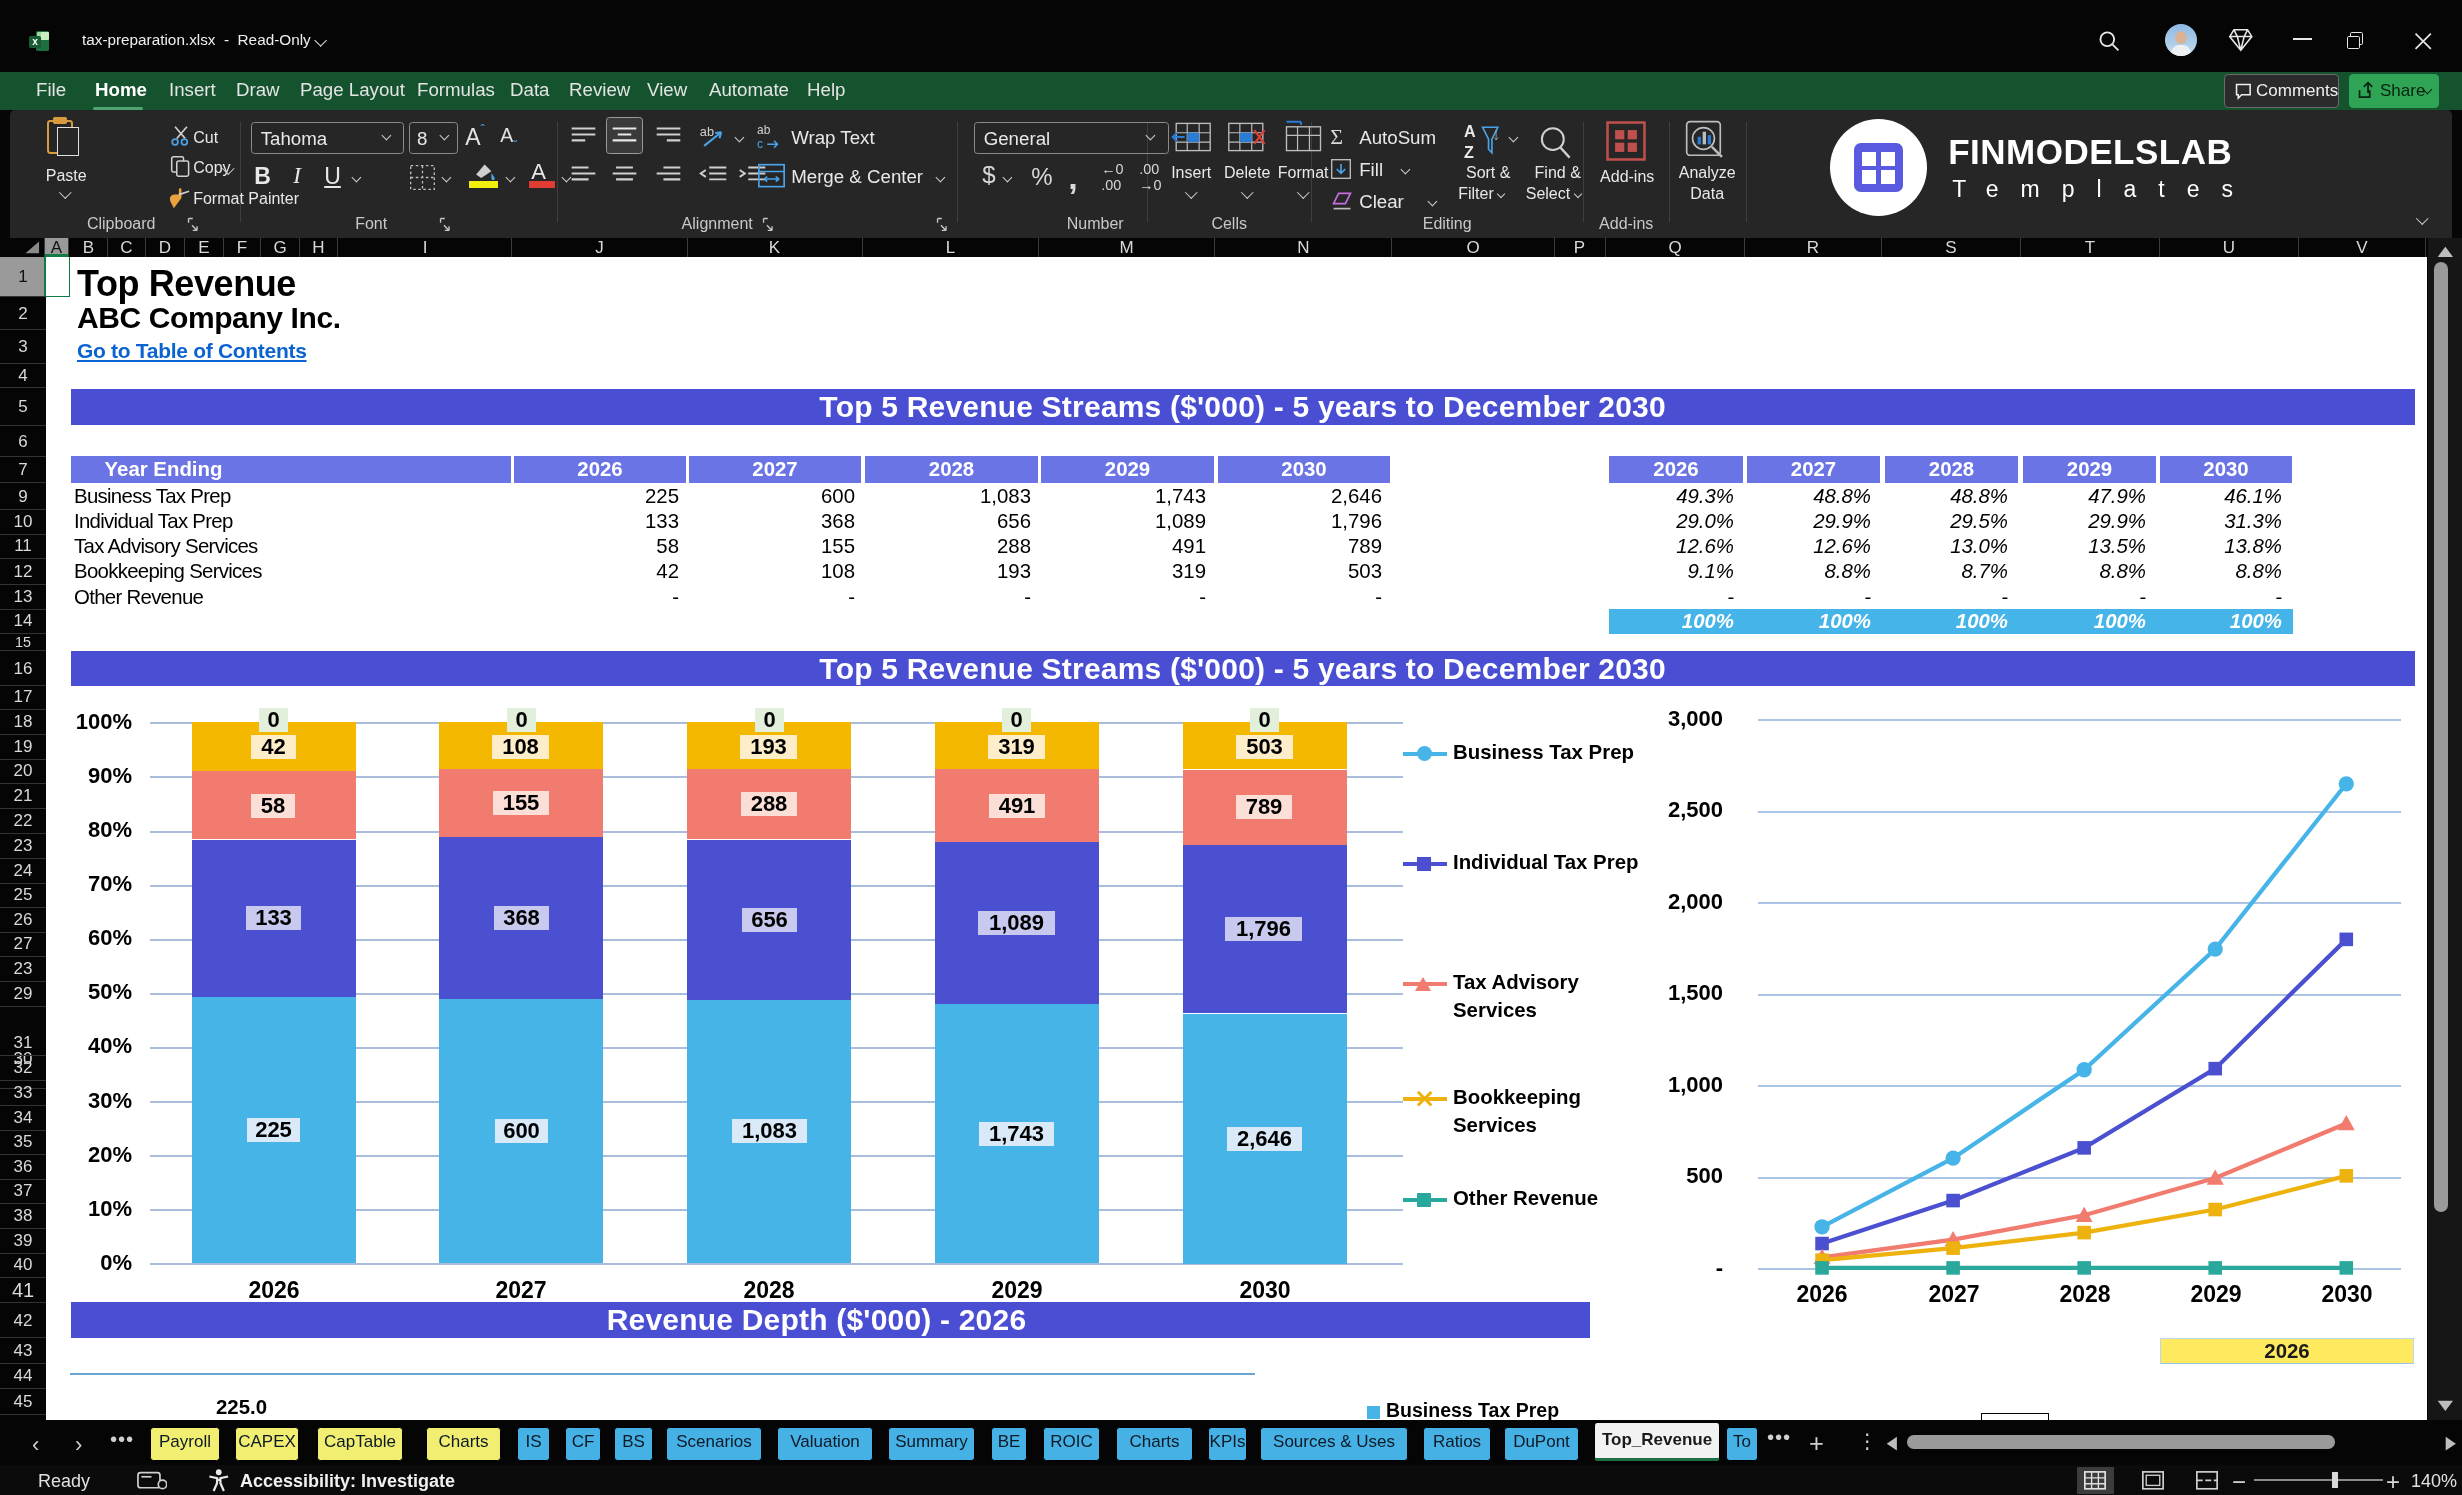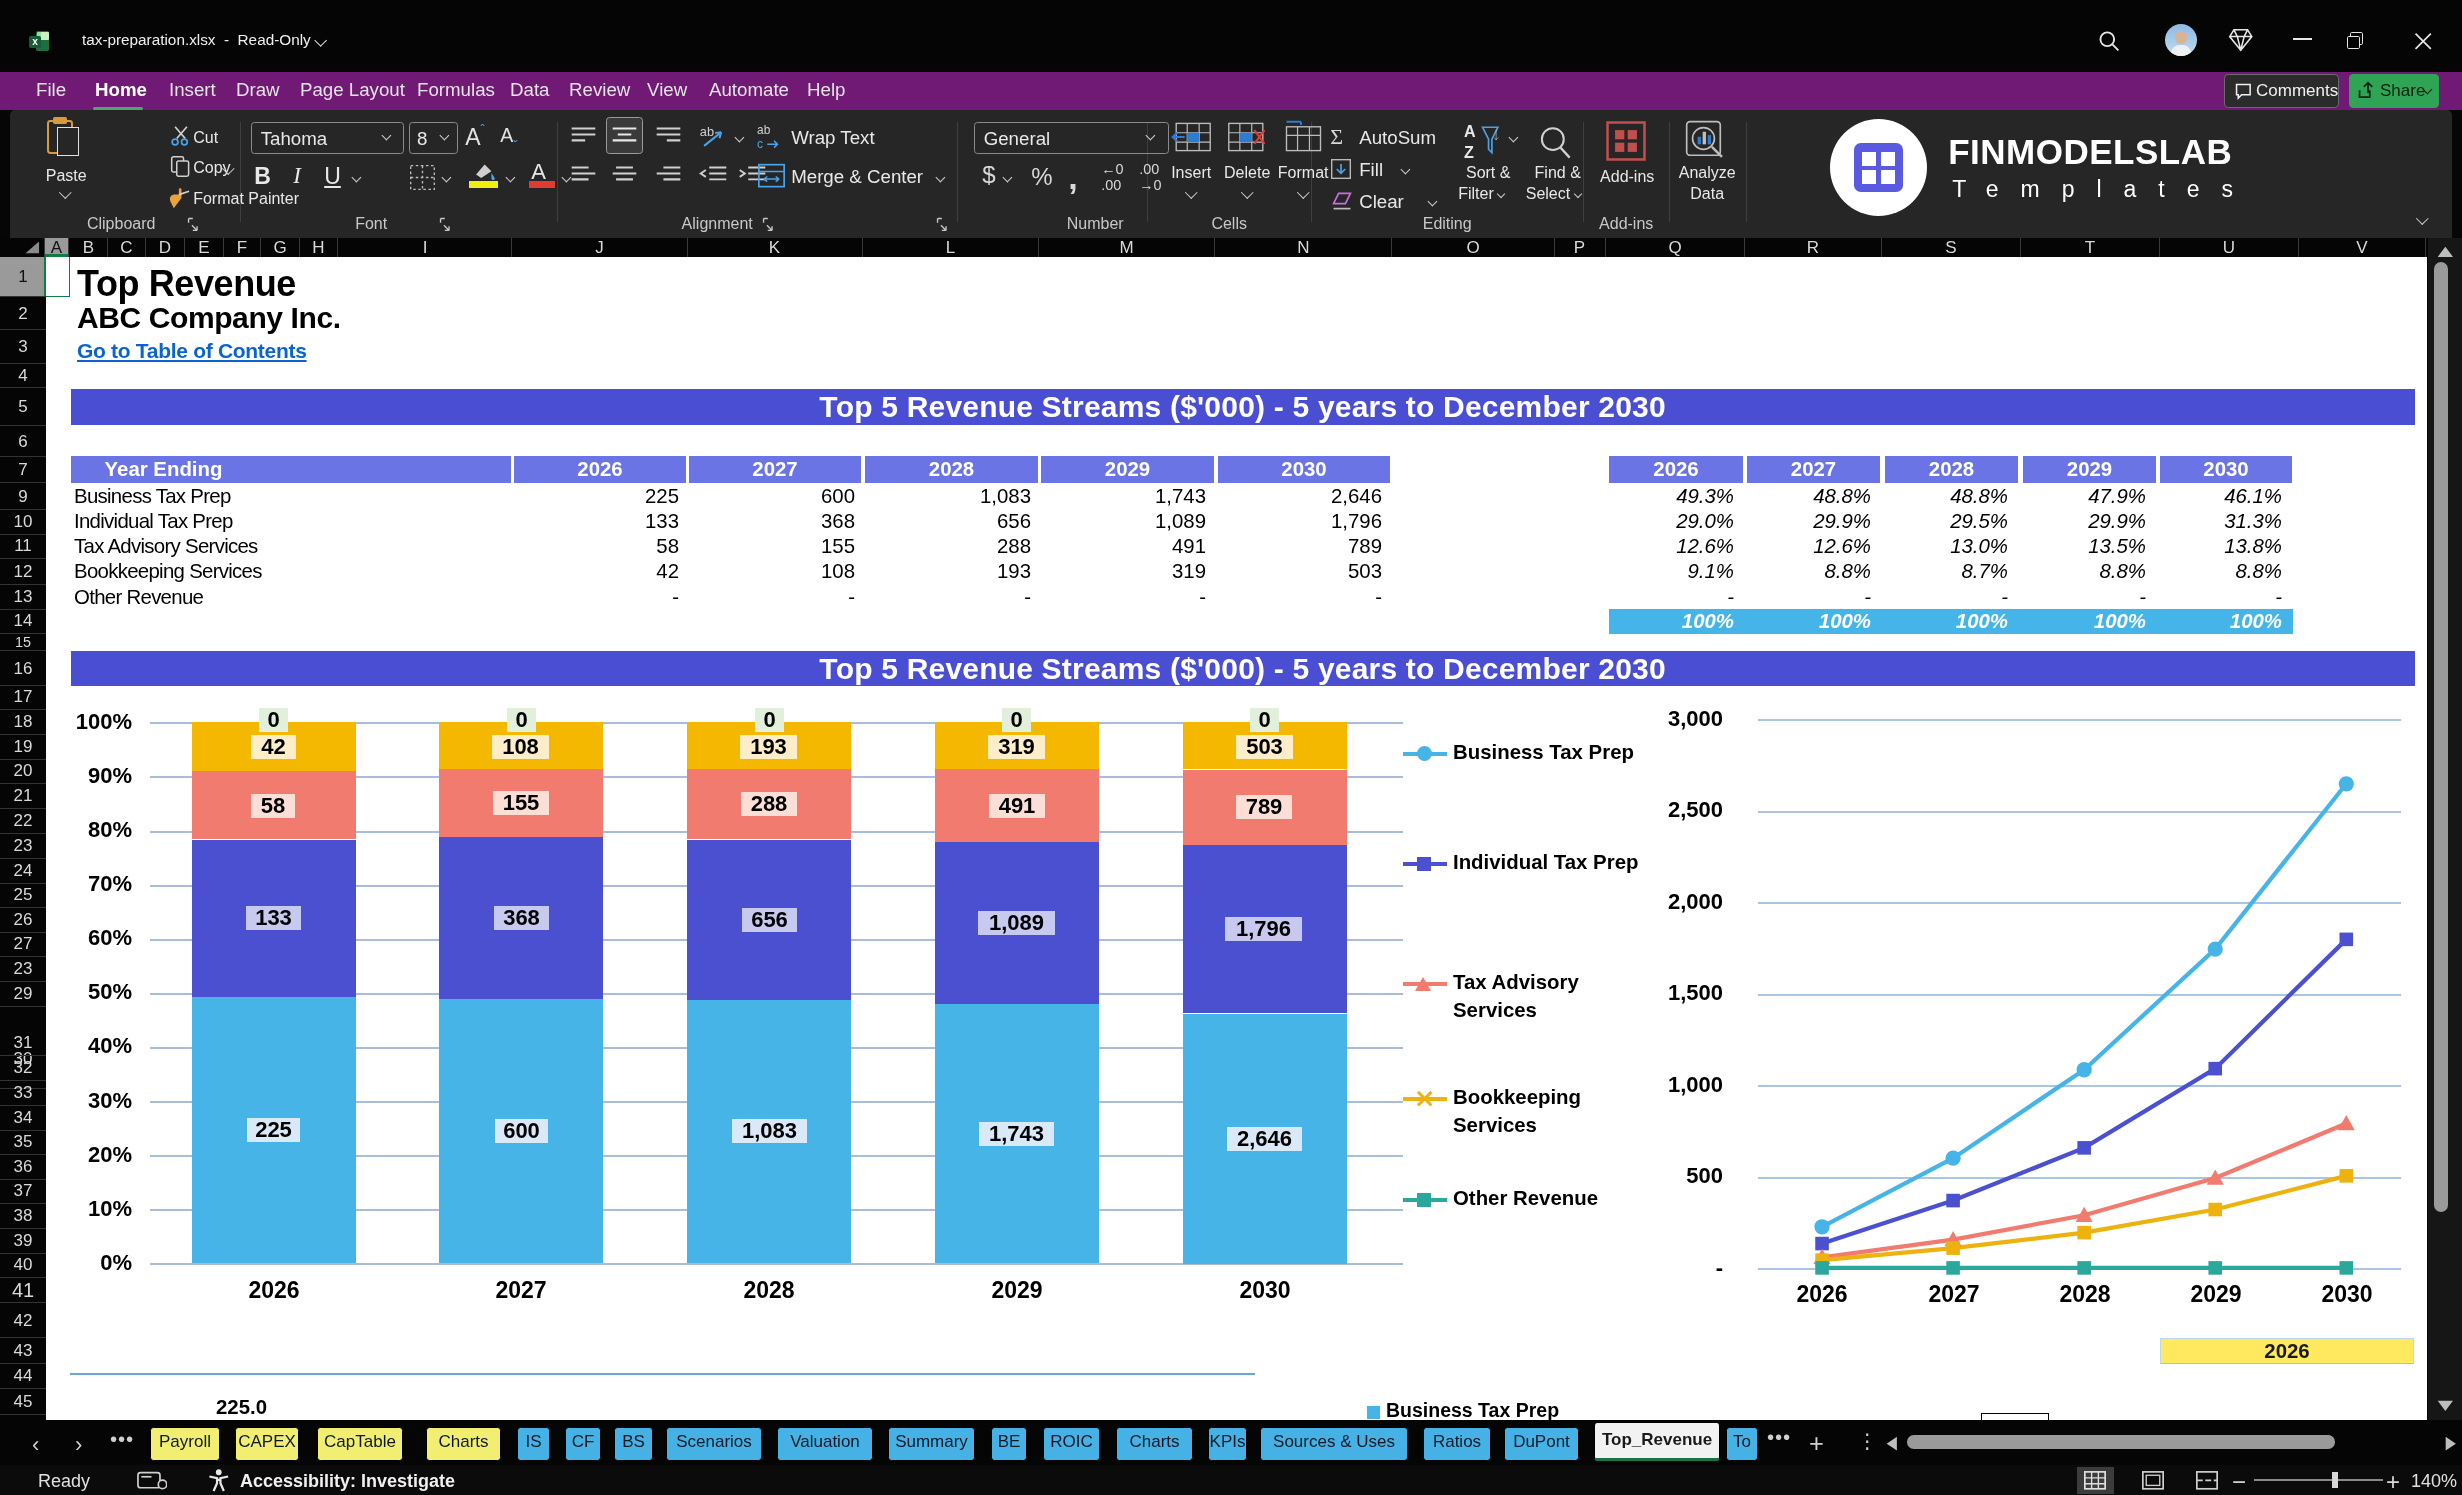--- a/index.html
+++ b/index.html
@@ -2,21 +2,21 @@
 <html style="font-size:13.6px"><head>
 <meta charset="utf-8">
 <style>
   * { margin:0; padding:0; box-sizing:border-box; }
   html,body { width:2462px; height:1495px; overflow:hidden; background:#000; }
   body { font-family:"Liberation Sans", sans-serif; }
   #app { position:relative; width:2462px; height:1495px; background:#060606; overflow:hidden; }
   .abs { position:absolute; }
   
   #titlebar { position:absolute; left:0; top:0; width:2462px; height:72px; background:#050505; }
-  #menubar  { position:absolute; left:0; top:72px; width:2462px; height:38px; background:#701a75; }
+  #menubar  { position:absolute; left:0; top:72px; width:2462px; height:38px; background:#14532d; }
   .menuitem { position:absolute; top:0; height:38px; line-height:36px; color:#e4e4e4; font-size:18.7px; }
   #ribbon   { position:absolute; left:10.2px; top:110px; width:2442px; height:128px; background:#262626; border-radius:5.1px 5.1px 0 0; }
   .rsep { position:absolute; top:12px; width:0.8px; height:100px; background:#3e3e3e; }
   .rlabel { position:absolute; bottom:5.1px; font-size:16px; color:#c8c8c8; text-align:center; }
   .launch { position:absolute; bottom:6.8px; width:15.3px; height:15.3px; }
   .rbtn-label { color:#e8e8e8; font-size:16px; text-align:center; position:absolute; }
   .chev { display:inline-block; width:8.5px; height:8.5px; border-right:1.7px solid #cfcfcf; border-bottom:1.7px solid #cfcfcf; transform:rotate(45deg); }
   
   #colhdr { position:absolute; left:0; top:238px; width:2462px; height:18.7px; background:#050505; }
   .colcell { position:absolute; top:0; height:18.7px; color:#d9d9d9; font-size:17px; text-align:center; line-height:19.5px; border-right:0.8px solid #3a3a3a; }
@@ -623,20 +623,21 @@
         <rect x="222.0" y="615.7" width="16" height="16" fill="#edb20e"></rect>
         <rect x="376.5" y="597.4" width="16" height="16" fill="#edb20e"></rect>
         <rect x="531.0" y="570.2" width="16" height="16" fill="#edb20e"></rect>
         <rect x="685.5" y="530.5" width="16" height="16" fill="#edb20e"></rect>
         <rect x="67.5" y="639.0" width="16" height="16" fill="#2aa89c"></rect>
         <rect x="222.0" y="639.0" width="16" height="16" fill="#2aa89c"></rect>
         <rect x="376.5" y="639.0" width="16" height="16" fill="#2aa89c"></rect>
         <rect x="531.0" y="639.0" width="16" height="16" fill="#2aa89c"></rect>
         <rect x="685.5" y="639.0" width="16" height="16" fill="#2aa89c"></rect>
       </svg>
+    <div class="banner" style="left:24.6px;top:1045px;width:1519px;height:36px;line-height:36px;"><span style="position:relative;left:-13.6px;">Revenue Depth ($'000) - 2026</span></div>
     <div class="abs" style="left:2114px;top:1081px;width:254px;height:25.5px;background:#ffe95e;border:0.8px solid #bdd7ee;border-bottom:1.7px solid #9dc3e6;font-size:20.4px;font-weight:bold;color:#1a1a1a;text-align:center;line-height:24px;">2026</div>
     <div class="abs" style="left:24px;top:1116px;width:1185px;height:1.7px;background:#6aa7d2;"></div>
     <div class="abs" style="left:170px;top:1139px;font-size:20.4px;font-weight:bold;color:#000;">225.0</div>
     <div class="abs" style="left:1321px;top:1149px;width:12.7px;height:12.7px;background:#47b4e8;"></div>
     <div class="abs" style="left:1340px;top:1142px;font-size:19.5px;font-weight:bold;color:#000;">Business Tax Prep</div>
     <div class="abs" style="left:1935px;top:1156px;width:68px;height:25.5px;background:#fff;border:1.7px solid #000;"></div>
   </div>
   <div id="tabbar">
     <div class="abs" style="left:32px;top:12px;color:#cfcfcf;font-size:22px;">‹</div>
     <div class="abs" style="left:75px;top:12px;color:#cfcfcf;font-size:22px;">›</div>

